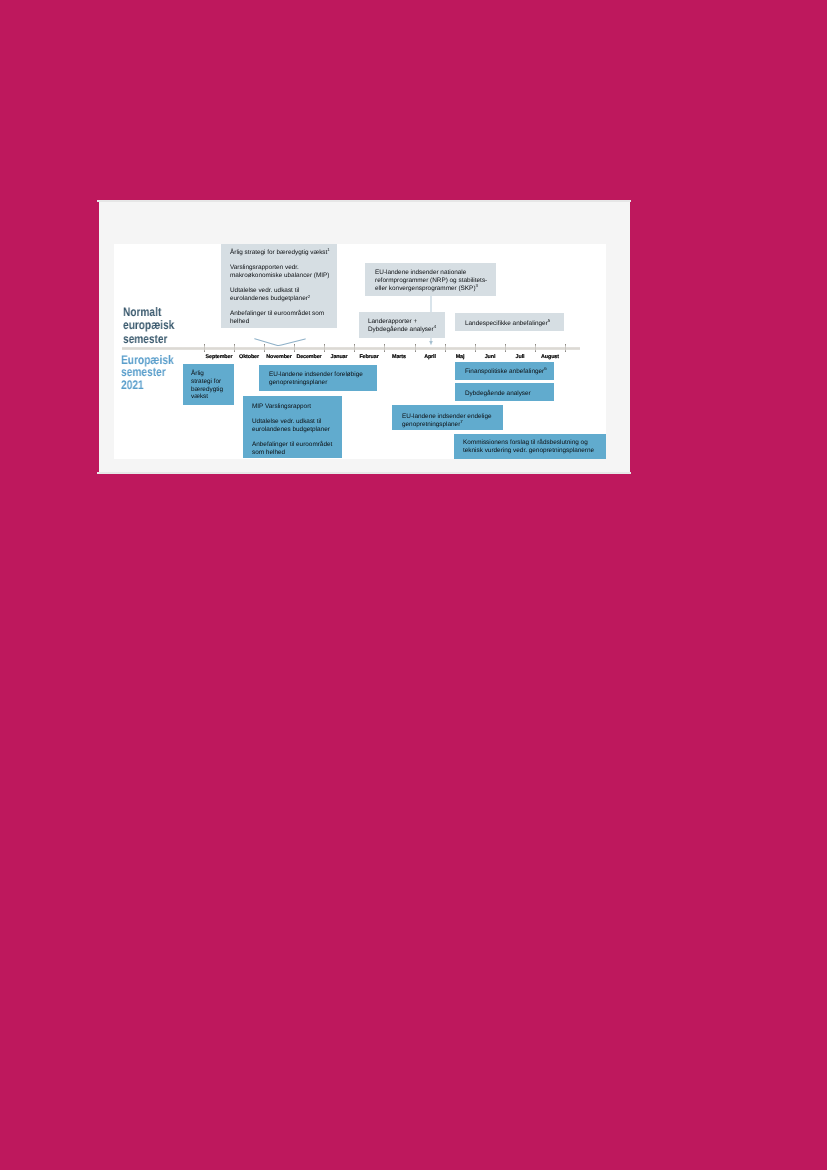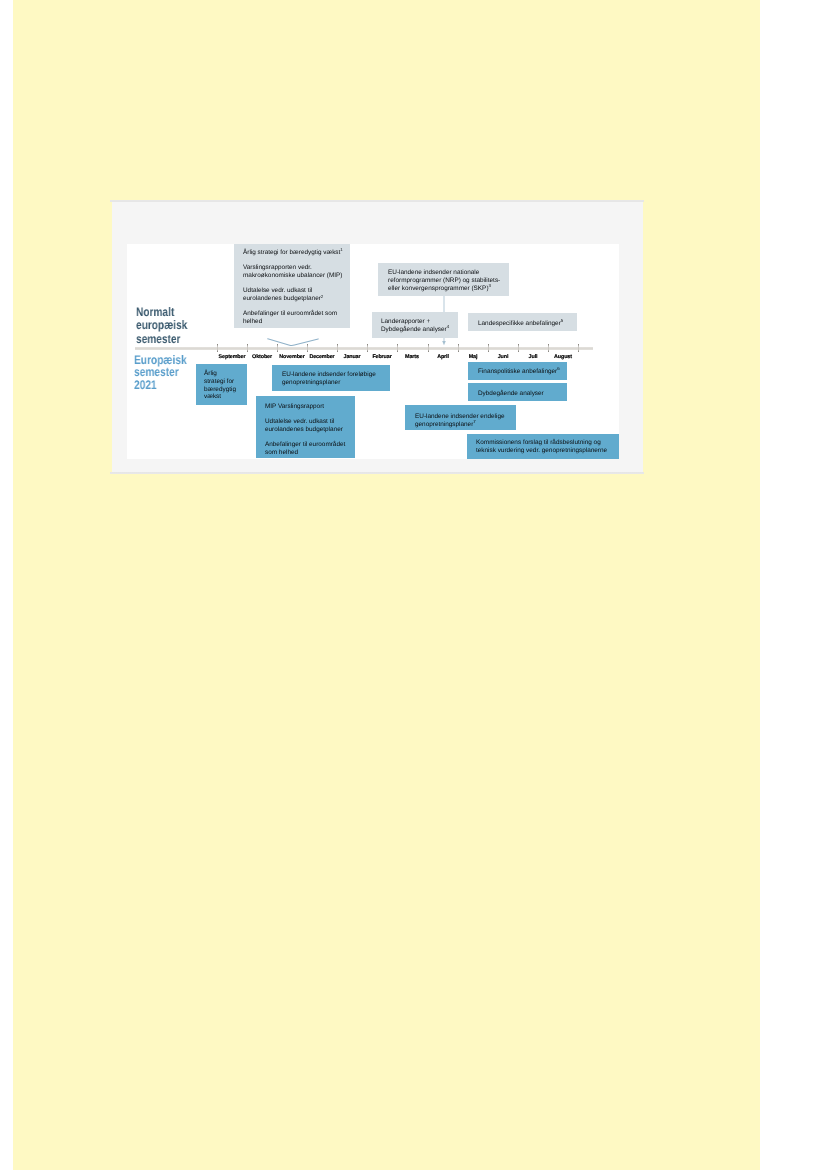--- a/index.html
+++ b/index.html
@@ -1,18 +1,18 @@
 <!DOCTYPE html>
 <html><head>
 <meta charset="utf-8">
 <title>Europaeisk semester 2021</title>
 <style>
   html,body{margin:0;padding:0;background:#ffffff;}
   body{width:827px;height:1170px;font-family:"Liberation Sans",sans-serif;-webkit-font-smoothing:antialiased;text-rendering:geometricPrecision;}
-  #page{position:relative;width:747px;height:1170px;overflow:hidden;background:#fef9c3;margin-left:13px;}
+  #page{position:relative;width:827px;height:1170px;overflow:hidden;background:#be185d;}
   #panel{position:absolute;left:98.5px;top:201.2px;width:531.6px;height:270.6px;background:#f5f5f5;box-sizing:border-box;}
   #panel-top-rule{position:absolute;left:97.2px;top:199.5px;width:534.2px;height:2.2px;background:linear-gradient(to bottom,#f2f2f2 0%,#dcdcdc 50%,#f0f0f0 100%);}
   #panel-bot-rule{position:absolute;left:97.2px;top:471.7px;width:534.2px;height:2.3px;background:linear-gradient(to bottom,#efefef 0%,#dedede 50%,#f2f2f2 100%);}
   #canvas{position:absolute;left:114px;top:244px;width:492px;height:215px;background:#ffffff;}
 
   .gbox{position:absolute;background:#d6dee3;box-sizing:border-box;z-index:2;}
   .bbox{position:absolute;background:#61abce;box-sizing:border-box;}
   .txt{position:absolute;z-index:3;color:#0b0e11;font-size:6.4px;line-height:7.8px;white-space:nowrap;will-change:transform;}
   sup{font-size:4.4px;line-height:0;vertical-align:baseline;position:relative;top:-2.7px;}
 

